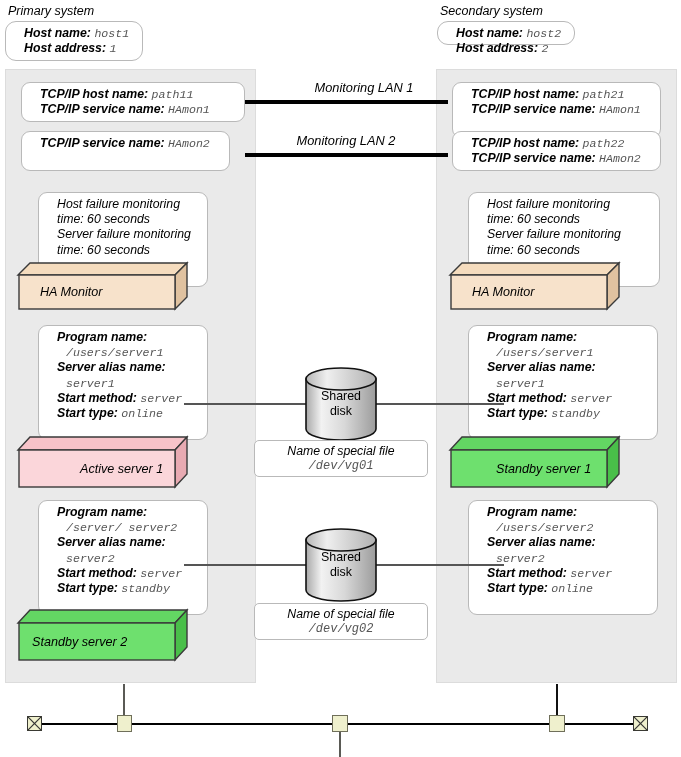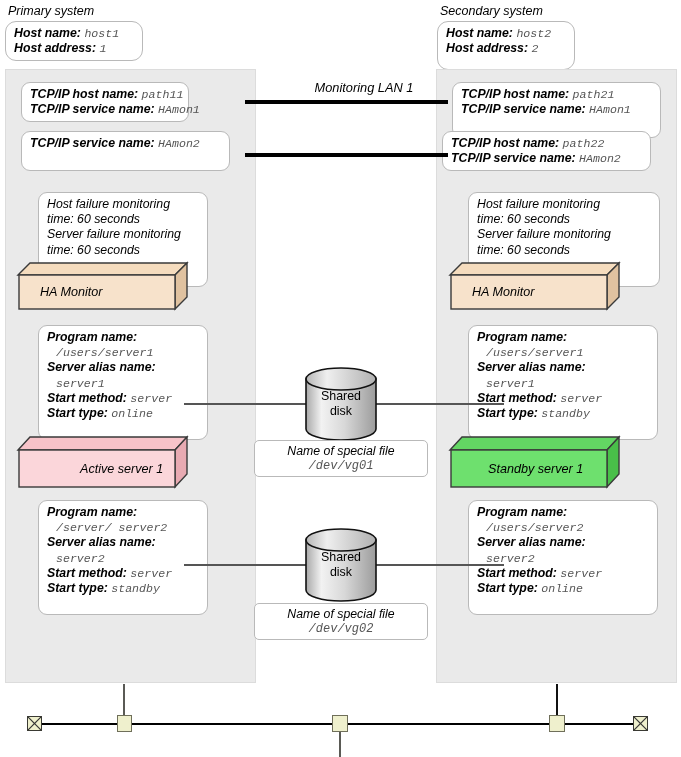--- a/index.html
+++ b/index.html
@@ -12,21 +12,21 @@
 
   
   .sys-label{font-size:12.5px;line-height:14px;white-space:nowrap;}
 
   
   .bubble{border:1px solid #b9b9b9;border-radius:9px;background:#fff;
           font-size:12.3px;line-height:15.2px;padding:4px 8px 5px 8px;
           box-sizing:border-box;}
   .bubble .k{font-weight:bold;}
   .bubble .v{font-family:"Liberation Mono",monospace;font-size:11.6px;color:#555;}
-  .bubble-row{white-space:nowrap;}
+  .bubble-row{white-space:nowrap;margin-left:10px;}
   .ind{padding-left:9px;}
 
   
   .host-bubble{border-radius:11px;}
 
   
   .sf-bubble{text-align:center;border-radius:5px;padding:3px 6px 4px;}
   .sf-bubble .t1{font-size:12.3px;line-height:15px;}
   .sf-bubble .t2{font-family:"Liberation Mono",monospace;font-size:12px;color:#555;line-height:15px;}
 
@@ -63,21 +63,21 @@
 
   <div class="abs bubble host-bubble" style="left:5px;top:21px;width:138px;height:40px;">
     <div class="bubble-row"><span class="k">Host name:</span>
       <span class="v">host1</span></div>
     <div class="bubble-row"><span class="k">Host address:</span>
       <span class="v">1</span></div>
   </div>
 
   <div class="abs panel" style="left:5px;top:69px;width:251px;height:614px;"></div>
 
-  <div class="abs bubble" style="left:21px;top:82px;width:168px;height:40px;">
+  <div class="abs bubble" style="left:21px;top:82px;width:224px;height:40px;">
     <div class="bubble-row"><span class="k">TCP/IP host name:</span>
       <span class="v">path11</span></div>
     <div class="bubble-row"><span class="k">TCP/IP service name:</span>
       <span class="v">HAmon1</span></div>
   </div>
 
   <div class="abs bubble" style="left:21px;top:131px;width:209px;height:40px;">
     <div class="bubble-row"><span class="k">TCP/IP service name:</span>
       <span class="v">HAmon2</span></div>
   </div>
@@ -126,40 +126,50 @@
     <div class="bubble-row"><span class="k">Program name:</span></div>
     <div class="bubble-row ind"><span class="v">/server/ server2</span></div>
     <div class="bubble-row"><span class="k">Server alias name:</span></div>
     <div class="bubble-row ind"><span class="v">server2</span></div>
     <div class="bubble-row"><span class="k">Start method:</span>
       <span class="v">server</span></div>
     <div class="bubble-row"><span class="k">Start type:</span>
       <span class="v">standby</span></div>
   </div>
 
+  <div class="box3d" style="left:18px;top:609px;width:170px;height:52px;">
+    <svg width="170" height="52" viewBox="0 0 170 52">
+      <polygon points="0,14 12,1 169,1 157,14" fill="#63d663" stroke="#3a3a3a" stroke-width="1.4"></polygon>
+      <polygon points="157,14 169,1 169,38 157,51" fill="#49bf49" stroke="#3a3a3a" stroke-width="1.4"></polygon>
+      <rect x="1" y="14" width="156" height="37" fill="#6ee06e" stroke="#3a3a3a" stroke-width="1.4"></rect>
+    </svg>
+    <div class="abs" style="left:0;top:14px;width:157px;height:37px;display:flex;align-items:center;">
+      <span style="padding-left:14px;font-size:12.6px;white-space:nowrap;">Standby server 2</span>
+    </div>
+  </div>
 
   <div class="abs sys-label" style="left:440px;top:4px;">Secondary system</div>
 
-  <div class="abs bubble host-bubble" style="left:437px;top:21px;width:138px;height:49px;">
+  <div class="abs bubble host-bubble" style="left:437px;top:21px;width:138px;height:24px;">
     <div class="bubble-row"><span class="k">Host name:</span>
       <span class="v">host2</span></div>
     <div class="bubble-row"><span class="k">Host address:</span>
       <span class="v">2</span></div>
   </div>
 
   <div class="abs panel" style="left:436px;top:69px;width:241px;height:614px;"></div>
 
   <div class="abs bubble" style="left:452px;top:82px;width:209px;height:56px;">
     <div class="bubble-row"><span class="k">TCP/IP host name:</span>
       <span class="v">path21</span></div>
     <div class="bubble-row"><span class="k">TCP/IP service name:</span>
       <span class="v">HAmon1</span></div>
   </div>
 
-  <div class="abs bubble" style="left:442px;top:131px;width:209px;height:40px;">
+  <div class="abs bubble" style="left:452px;top:131px;width:209px;height:40px;">
     <div class="bubble-row"><span class="k">TCP/IP host name:</span>
       <span class="v">path22</span></div>
     <div class="bubble-row"><span class="k">TCP/IP service name:</span>
       <span class="v">HAmon2</span></div>
   </div>
 
   <div class="abs bubble" style="left:468px;top:192px;width:192px;height:95px;">
     <div class="bubble-row">Host failure monitoring</div>
     <div class="bubble-row">time: 60 seconds</div>
     <div class="bubble-row">Server failure monitoring</div>
@@ -187,40 +197,41 @@
     <div class="bubble-row"><span class="k">Start type:</span>
       <span class="v">standby</span></div>
   </div>
 
   <div class="box3d" style="left:450px;top:436px;width:170px;height:52px;">
     <svg width="170" height="52" viewBox="0 0 170 52">
       <polygon points="0,14 12,1 169,1 157,14" fill="#63d663" stroke="#3a3a3a" stroke-width="1.4"></polygon>
       <polygon points="157,14 169,1 169,38 157,51" fill="#49bf49" stroke="#3a3a3a" stroke-width="1.4"></polygon>
       <rect x="1" y="14" width="156" height="37" fill="#6ee06e" stroke="#3a3a3a" stroke-width="1.4"></rect>
     </svg>
-    <div class="abs" style="left:8px;top:14px;width:157px;height:37px;display:flex;align-items:center;padding-left:16px;">
+    <div class="abs" style="left:16px;top:14px;width:157px;height:37px;display:flex;align-items:center;padding-left:16px;">
       <span style="padding-left:14px;font-size:12.6px;white-space:nowrap;">Standby server 1</span>
     </div>
   </div>
 
   <div class="abs bubble" style="left:468px;top:500px;width:190px;height:115px;">
     <div class="bubble-row"><span class="k">Program name:</span></div>
     <div class="bubble-row ind"><span class="v">/users/server2</span></div>
     <div class="bubble-row"><span class="k">Server alias name:</span></div>
     <div class="bubble-row ind"><span class="v">server2</span></div>
     <div class="bubble-row"><span class="k">Start method:</span>
       <span class="v">server</span></div>
     <div class="bubble-row"><span class="k">Start type:</span>
       <span class="v">online</span></div>
   </div>
 
 
   <div class="abs lan-label" style="left:256px;top:80px;width:216px;">Monitoring LAN 1</div>
   <div class="abs lan-line" style="left:245px;top:100px;width:203px;height:4px;"></div>
 
+  <div class="abs lan-label" style="left:256px;top:133px;width:180px;">Monitoring LAN 2</div>
   <div class="abs lan-line" style="left:245px;top:153px;width:203px;height:4px;"></div>
 
   <div class="abs" style="left:184px;top:403px;width:320px;height:2px;background:#555;"></div>
 
   <div class="cyl" style="left:303px;top:367px;width:76px;height:74px;">
     <svg width="76" height="74" viewBox="0 0 76 74">
       <defs>
         <linearGradient id="cg1" x1="0" y1="0" x2="1" y2="0">
           <stop offset="0%" stop-color="#a9a9a9"></stop>
           <stop offset="22%" stop-color="#f2f2f2"></stop>

